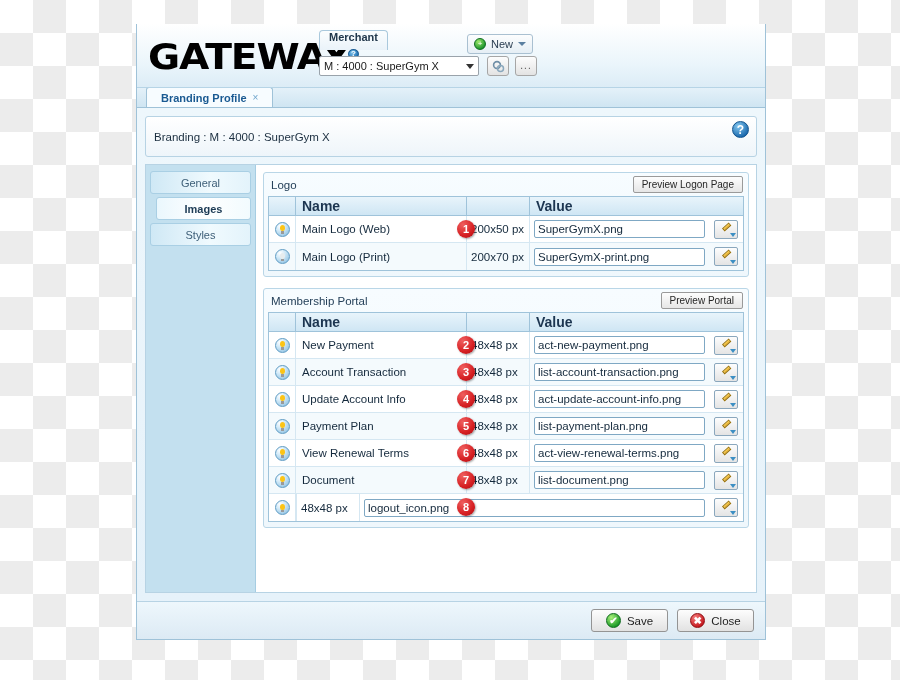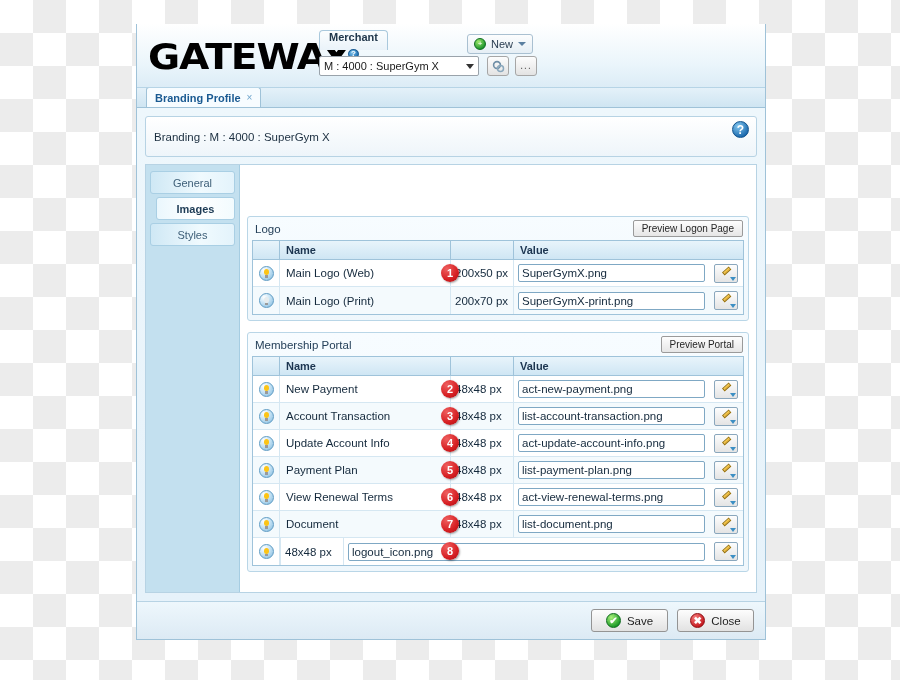--- a/index.html
+++ b/index.html
@@ -138,21 +138,21 @@
     background: linear-gradient(to bottom, #e4f1f9, #cfe5f2);
     border-bottom: 1px solid #9fc2d8;
     display: flex;
     align-items: flex-end;
     padding-left: 9px;
     box-sizing: border-box;
     flex: none;
   }
   .tab-item {
     height: 19px;
-    padding: 0 8px;
+    padding: 0 14px;
     background: #f7fcff;
     border: 1px solid #9fc2d8;
     border-bottom: none;
     border-radius: 3px 3px 0 0;
     display: flex; align-items: center; gap: 6px;
     font-size: 11px; font-weight: 700; color: #1a5a92;
   }
   .tab-close { color: #6fa5cc; font-size: 10px; font-weight: normal; }
 
   
@@ -192,21 +192,21 @@
     flex: 1;
     display: flex;
     border: 1px solid #b7d3e4;
     background: #ffffff;
     box-sizing: border-box;
     overflow: hidden;
   }
 
   
   .leftnav {
-    width: 94px;
+    width: 110px;
     background: #c3e0ef;
     border-right: 1px solid #a6cde2;
     padding: 6px 4px 0 4px;
     box-sizing: border-box;
     flex: none;
   }
   .nav-item {
     height: 23px;
     margin-bottom: 3px;
     border: 1px solid #a9cfe4;
@@ -223,21 +223,20 @@
     margin-left: 6px;
   }
 
   
   .rightpanel {
     flex: 1;
     padding: 7px;
     box-sizing: border-box;
     background: #ffffff;
     overflow: hidden;
-    margin-top: 44px;
   }
   .group-box {
     border: 1px solid #b9d6e7;
     border-radius: 3px;
     background: linear-gradient(to bottom, #f7fcff, #eff7fc);
     box-sizing: border-box;
   }
   .group-box + .group-box { margin-top: 11px; }
   .group-head {
     height: 23px;
@@ -263,21 +262,21 @@
     border: 1px solid #9fc3da;
     background: #ffffff;
     box-sizing: border-box;
     position: relative;
   }
   .grid-header {
     display: flex;
     height: 19px;
     background: linear-gradient(to bottom, #e8f4fb, #cfe6f4);
     border-bottom: 1px solid #9fc3da;
-    font-size: 11px; font-weight: 700; color: #1c3550;
+    font-size: 14px; font-weight: 700; color: #1c3550;
     box-sizing: border-box;
   }
   .grid-row {
     display: flex;
     height: 27px;
     border-bottom: 1px solid #d5e7f2;
     font-size: 11.5px; color: #14293c;
     align-items: center;
     box-sizing: border-box;
     position: relative;

